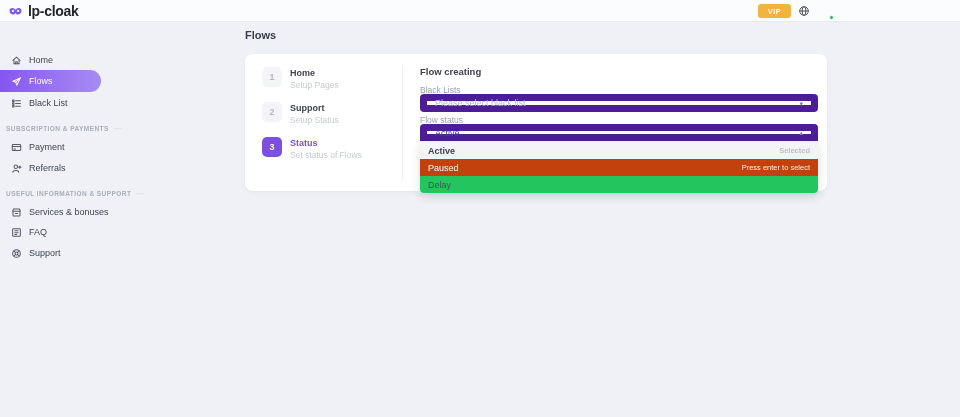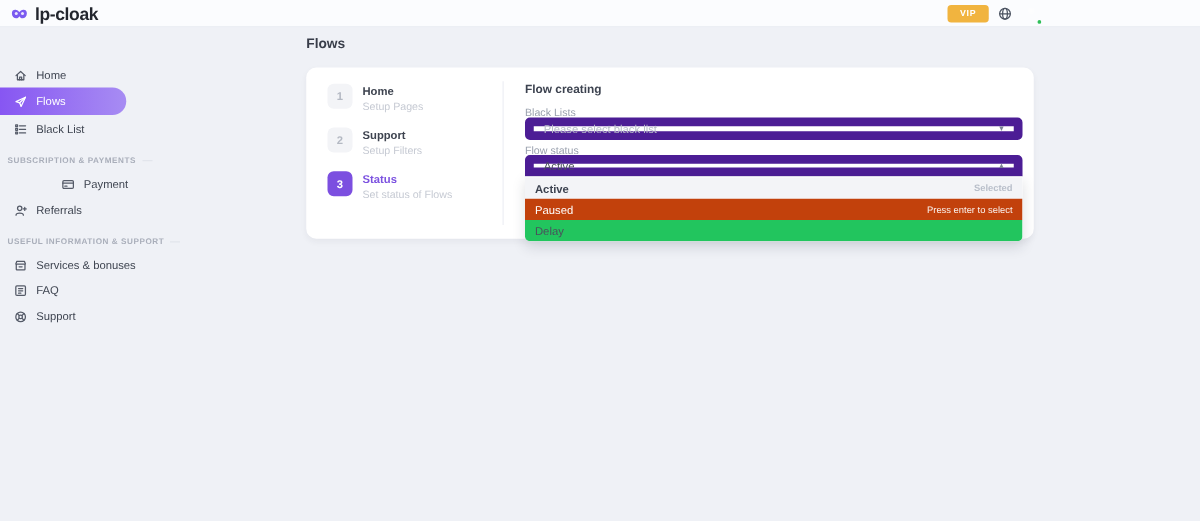--- a/index.html
+++ b/index.html
@@ -166,21 +166,21 @@
           <rect x="1.7" y="2.1" width="1.6" height="1.6"></rect>
             <rect x="1.7" y="5.2" width="1.6" height="1.6"></rect>
             <rect x="1.7" y="8.3" width="1.6" height="1.6"></rect>
         </svg>
       </span>
       <span>Black List</span>
     </div>
 
     <div class="side-section" style="top:100px;">SUBSCRIPTION &amp; PAYMENTS</div>
 
-    <div class="side-item" style="top:115px;margin-left:38px;">
+    <div class="side-item" style="top:115px;">
       <span class="ic">
         <svg viewBox="0 0 12 12" fill="none" stroke="currentColor" stroke-width="1.1" stroke-linecap="round" stroke-linejoin="round">
           <rect x="1.4" y="2.8" width="9.2" height="6.6" rx="1"></rect>
             <path d="M1.4 5 H10.6"></path>
             <path d="M3.1 7.6 H5"></path>
         </svg>
       </span>
       <span>Payment</span>
     </div>
 
@@ -239,21 +239,21 @@
       <span class="step-num">1</span>
       <span class="step-texts">
         <span class="step-title">Home</span>
         <span class="step-sub">Setup Pages</span>
       </span>
     </div>
     <div class="step" style="top:48px;">
       <span class="step-num">2</span>
       <span class="step-texts">
         <span class="step-title">Support</span>
-        <span class="step-sub">Setup Filters</span>
+        <span class="step-sub">Setup Status</span>
       </span>
     </div>
     <div class="step active" style="top:83px;">
       <span class="step-num">3</span>
       <span class="step-texts">
         <span class="step-title">Status</span>
         <span class="step-sub">Set status of Flows</span>
       </span>
     </div>
 

